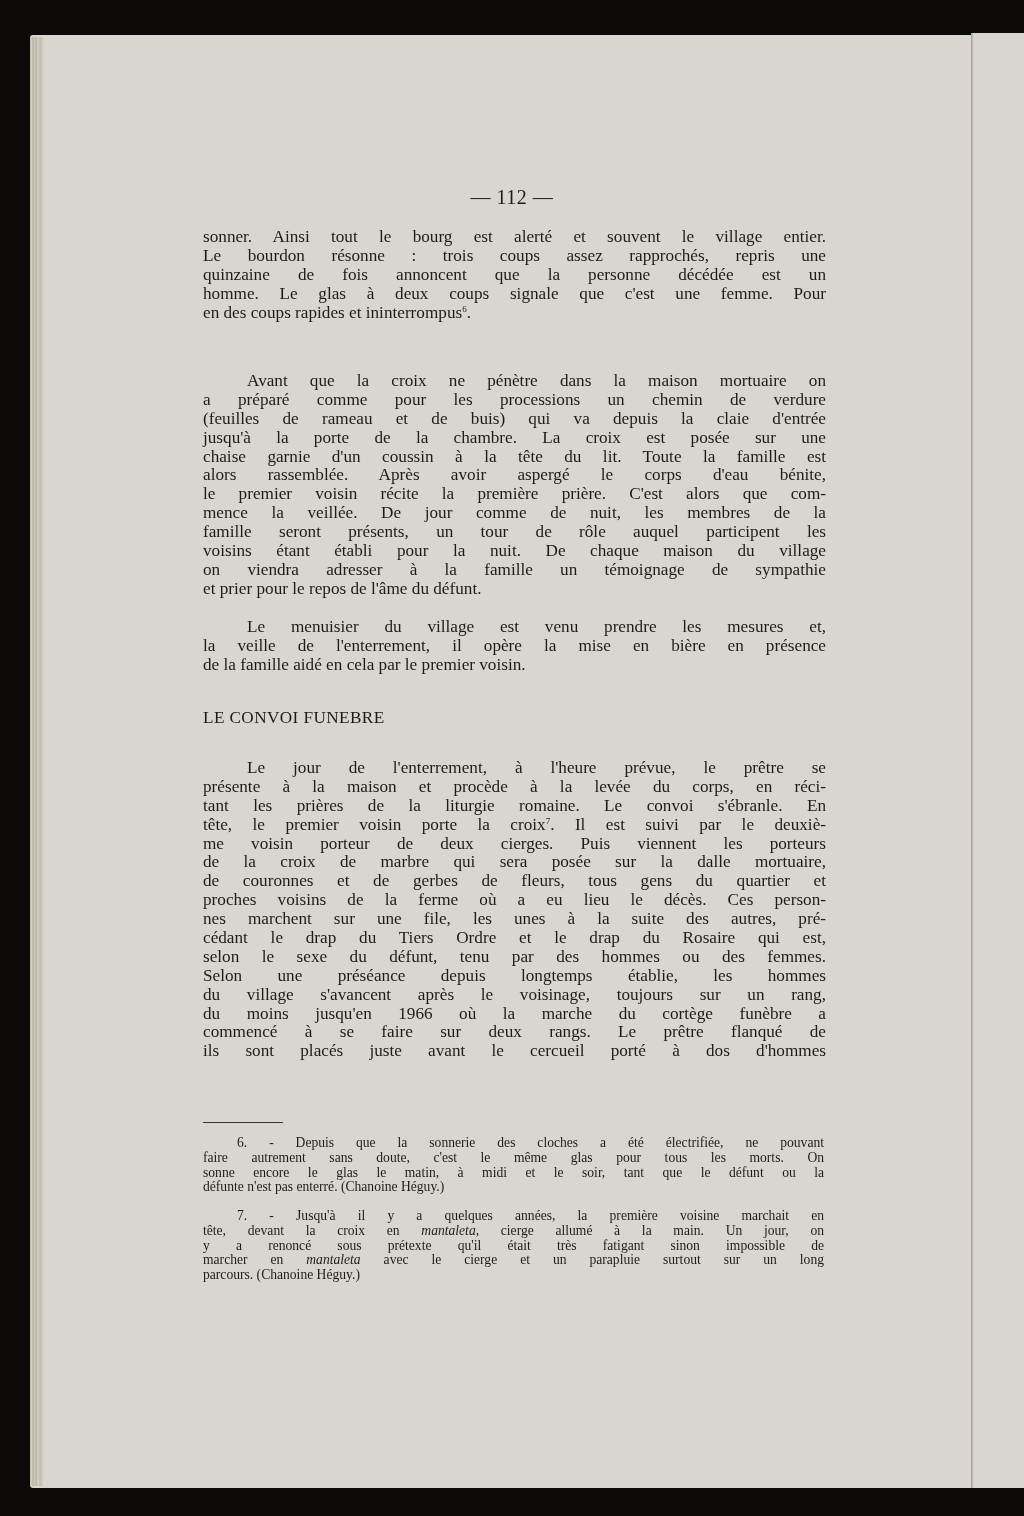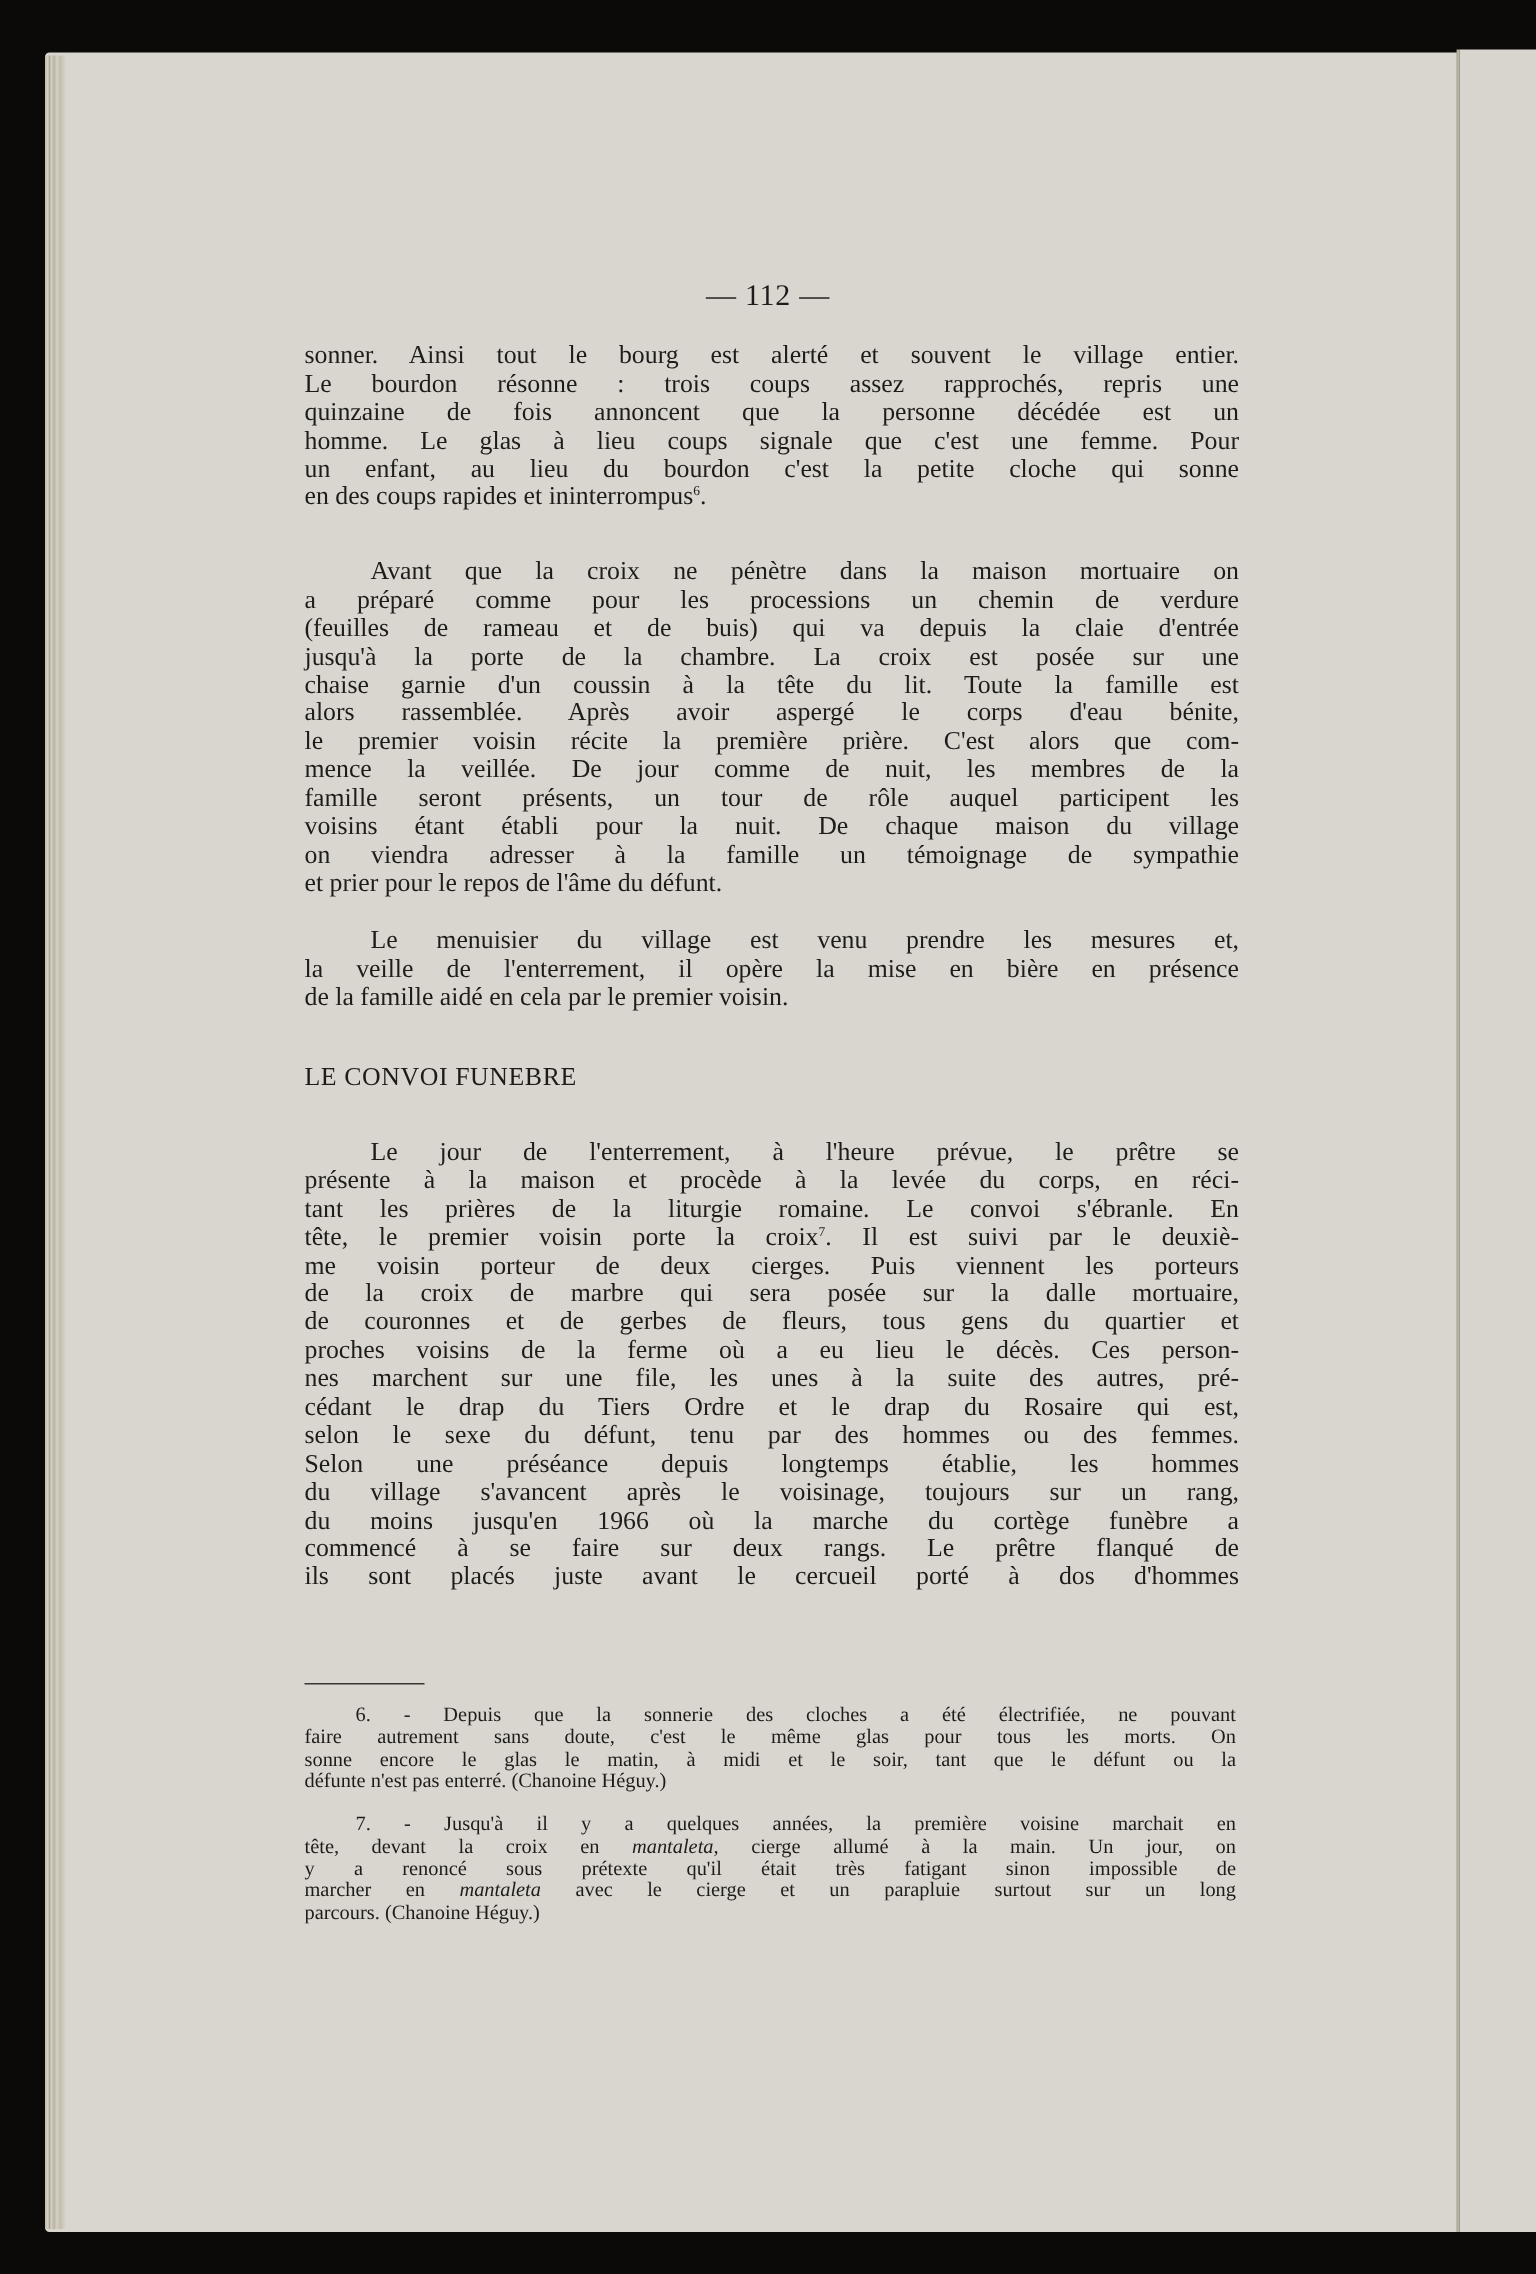--- a/index.html
+++ b/index.html
@@ -66,22 +66,21 @@
 <div class="page-edges"></div>
 <div class="next-page"></div>
 <div class="gutter"></div>
 
 <div class="page-number">— 112 —</div>
 
 <div class="col" style="top:228px;">
   <span class="line">sonner. Ainsi tout le bourg est alerté et souvent le village entier.</span>
   <span class="line">Le bourdon résonne : trois coups assez rapprochés, repris une</span>
   <span class="line">quinzaine de fois annoncent que la personne décédée est un</span>
-  <span class="line">homme. Le glas à lieu coups signale que c'est une femme. Pour</span>
-  <span class="line">un enfant, au lieu du bourdon c'est la petite cloche qui sonne</span>
+  <span class="line">homme. Le glas à deux coups signale que c'est une femme. Pour</span>
   <span class="line last"><span>en des coups rapides et ininterrompus</span><sup>6</sup><span>.</span></span>
 </div>
 
 <div class="col" style="top:372px;">
   <span class="line indent">Avant que la croix ne pénètre dans la maison mortuaire on</span>
   <span class="line">a préparé comme pour les processions un chemin de verdure</span>
   <span class="line">(feuilles de rameau et de buis) qui va depuis la claie d'entrée</span>
   <span class="line">jusqu'à la porte de la chambre. La croix est posée sur une</span>
   <span class="line">chaise garnie d'un coussin à la tête du lit. Toute la famille est</span>
   <span class="line">alors rassemblée. Après avoir aspergé le corps d'eau bénite,</span>

